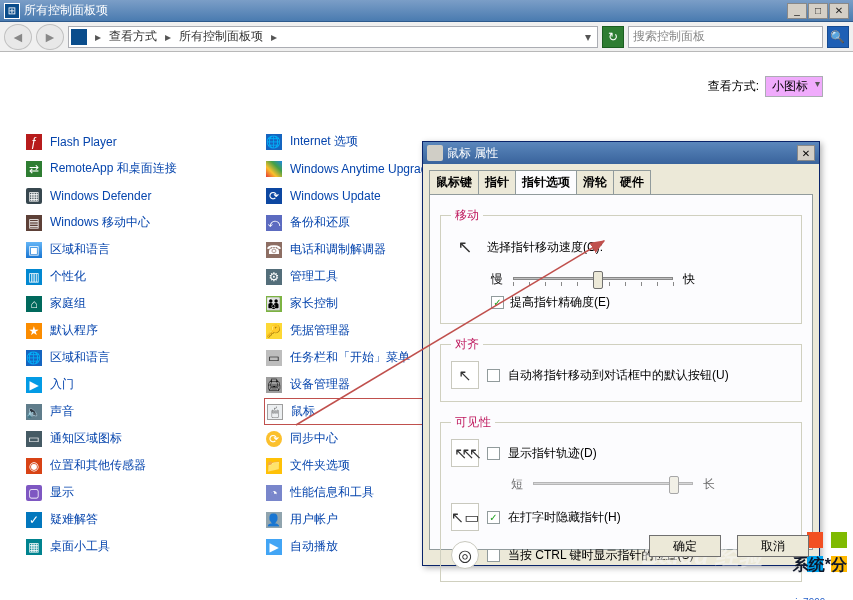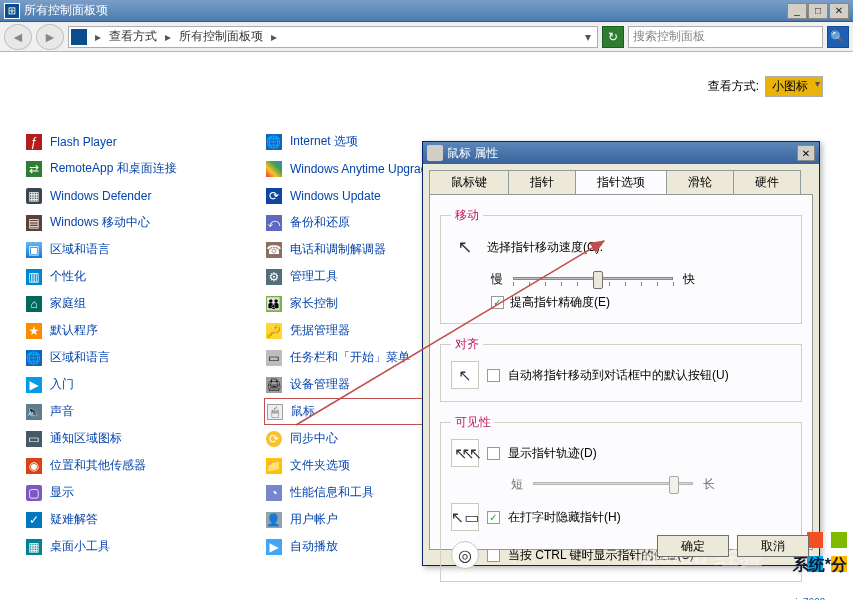--- a/index.html
+++ b/index.html
@@ -19,21 +19,21 @@
 .addrcrumb { color: #333; }
 .addrcaret { width: 14px; text-align: center; color: #555; }
 .refreshbtn { width: 22px; height: 22px; background: #2e7d32; color: #fff; display: flex; align-items: center; justify-content: center; border: 1px solid #1b5e20; }
 .searchbox { width: 195px; height: 22px; background: #fff; border: 1px solid #abadb3; display: flex; align-items: center; padding: 0 4px; color: #888; }
 .srchbtn { width: 22px; height: 22px; background: #1e5fb5; border: 1px solid #154a91; display: flex; align-items: center; justify-content: center; color: #fff; }
 
 
 .content { position: relative; padding: 20px 24px; height: calc(600px - 52px); }
 .settings-title { font-weight: normal; font-size: 13px; color: #1a5aa8; }
 .viewmode { position: absolute; right: 30px; top: 24px; display: flex; align-items: center; gap: 6px; }
-.viewsel { border: 1px solid #abadb3; padding: 1px 14px 1px 6px; background: #eab308; position: relative; }
+.viewsel { border: 1px solid #abadb3; padding: 1px 14px 1px 6px; background: #f0abfc; position: relative; }
 .viewsel::after { content: '▾'; position: absolute; right: 2px; top: 1px; font-size: 10px; color: #555; }
 
 .cplist { display: flex; flex-wrap: wrap; gap: 0; margin-top: 56px; width: 490px; }
 .col { width: 240px; }
 .item { display: flex; align-items: center; height: 27px; gap: 8px; padding-left: 2px; cursor: pointer; }
 .item.boxed { border: 1px solid #c0504d; }
 .itemicon { width: 16px; height: 16px; display: flex; align-items: center; justify-content: center; font-size: 12px; }
 .itemtext { color: #0645ad; font-size: 12px; }
 
 .i-flash { background: #b71c1c; color: #fff; }
@@ -69,37 +69,37 @@
 .i-user { background: #90a4ae; }
 .i-autoplay { background: #42a5f5; color: #fff; }
 
 
 .dialog { position: absolute; left: 422px; top: 141px; width: 398px; height: 425px; background: #ece9d8; border: 1px solid #0a246a; box-shadow: 2px 2px 6px rgba(0,0,0,0.3); }
 .dialog .dlgtit { height: 22px; background: linear-gradient(#5b87bc, #39639c); display: flex; align-items: center; color: #fff; padding: 0 4px; }
 .dlgtit .dicon { width: 16px; height: 16px; background: #d0cec6; border-radius: 2px; margin-right: 4px; }
 .dlgtit .dtext { flex: 1; }
 .dlgtit .dclose { width: 18px; height: 16px; background: #d4cfc6; border: 1px solid #888; color: #000; display: flex; align-items: center; justify-content: center; font-size: 10px; cursor: pointer; }
 .tabs { display: flex; margin: 6px 6px 0 6px; gap: 0; }
-.tab { padding: 3px 21px; background: #ece9d8; border: 1px solid #919b9c; border-bottom: none; margin-right: -1px; cursor: pointer; position: relative; }
+.tab { padding: 3px 6px; background: #ece9d8; border: 1px solid #919b9c; border-bottom: none; margin-right: -1px; cursor: pointer; position: relative; font-weight: bold; }
 .tab.active { background: #fcfcfe; z-index: 2; }
 .tabpane { margin: 0 6px 6px 6px; background: #fcfcfe; border: 1px solid #919b9c; height: 356px; padding: 12px 10px; position: relative; }
 
 fieldset { border: 1px solid #d0d0bf; padding: 8px 10px 12px 10px; margin-bottom: 12px; }
 legend { padding: 0 4px; color: #be185d; }
 .row { display: flex; align-items: center; gap: 8px; }
 .ptricon { width: 28px; height: 30px; display: flex; align-items: center; justify-content: center; font-size: 18px; color: #333; }
 .sliderrow { display: flex; align-items: center; gap: 10px; margin: 6px 0 4px 40px; }
 .slider { position: relative; width: 160px; height: 22px; }
 .slider .track { position: absolute; left: 0; right: 0; top: 9px; height: 3px; background: #c0c0c0; border: 1px solid #888; }
 .slider .tick { position: absolute; top: 14px; width: 1px; height: 4px; background: #888; }
 .slider .thumb { position: absolute; top: 3px; width: 10px; height: 18px; background: #ece9d8; border: 1px solid #707070; border-radius: 2px; }
 .chkrow { display: flex; align-items: center; gap: 6px; margin-left: 40px; margin-top: 4px; }
 .chk { width: 13px; height: 13px; background: #fff; border: 1px solid #919b9c; display: flex; align-items: center; justify-content: center; font-size: 10px; color: #21a121; }
 .iconblock { width: 28px; height: 28px; display: flex; align-items: center; justify-content: center; font-size: 16px; color: #333; border: 1px solid #c9c9be; background: #fff; }
-.dlgbtns { position: absolute; right: 10px; bottom: 8px; display: flex; gap: 8px; z-index: 5; }
+.dlgbtns { position: absolute; right: 10px; bottom: 8px; display: flex; gap: 16px; z-index: 5; }
 .btn { min-width: 72px; height: 22px; background: #ece9d8; border: 1px solid #707070; display: flex; align-items: center; justify-content: center; cursor: pointer; }
 
 
 .arrow { position: absolute; left: 280px; top: 237px; width: 340px; height: 190px; pointer-events: none; z-index: 10; }
 
 
 .wm-baidu { position: absolute; right: 90px; bottom: 28px; color: rgba(250,250,250,0.5); font-size: 24px; font-style: italic; font-weight: bold; pointer-events: none; }
 .wm-logo { position: absolute; right: 6px; bottom: 28px; width: 40px; height: 40px; }
 .wm-logo .sq { position: absolute; width: 16px; height: 16px; }
 .wm-text { position: absolute; right: 6px; bottom: 24px; font-size: 16px; font-weight: bold; color: #0f172a; }

